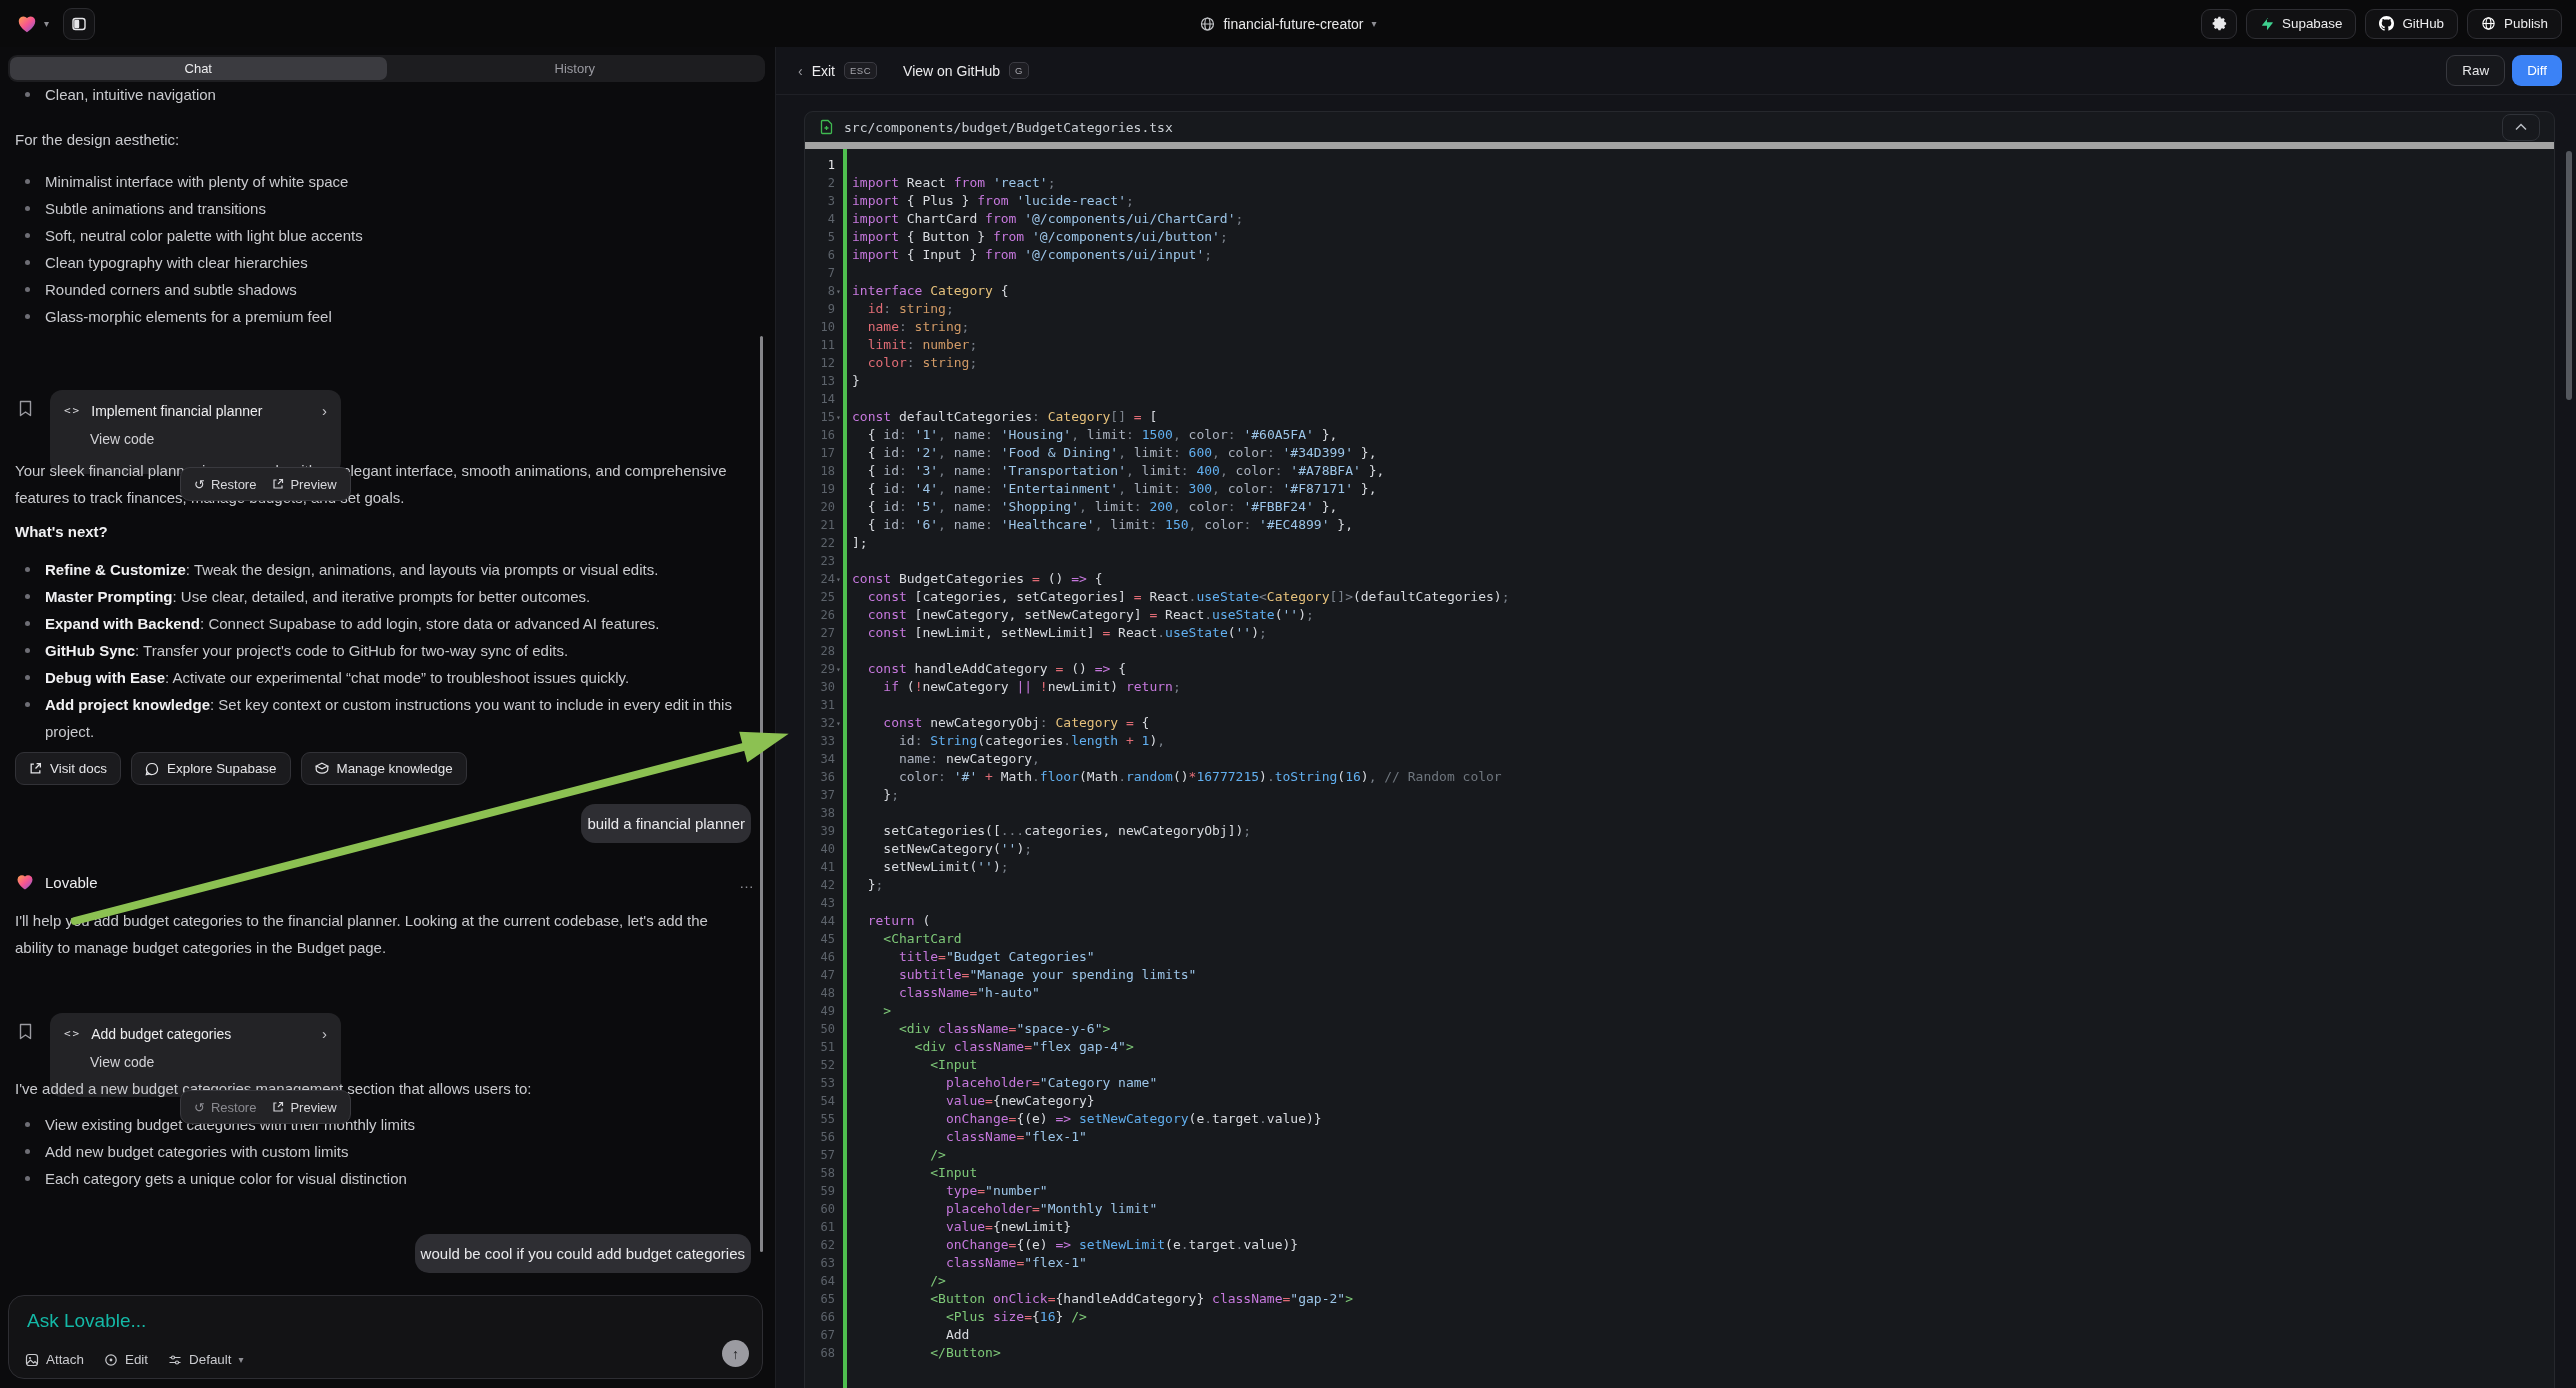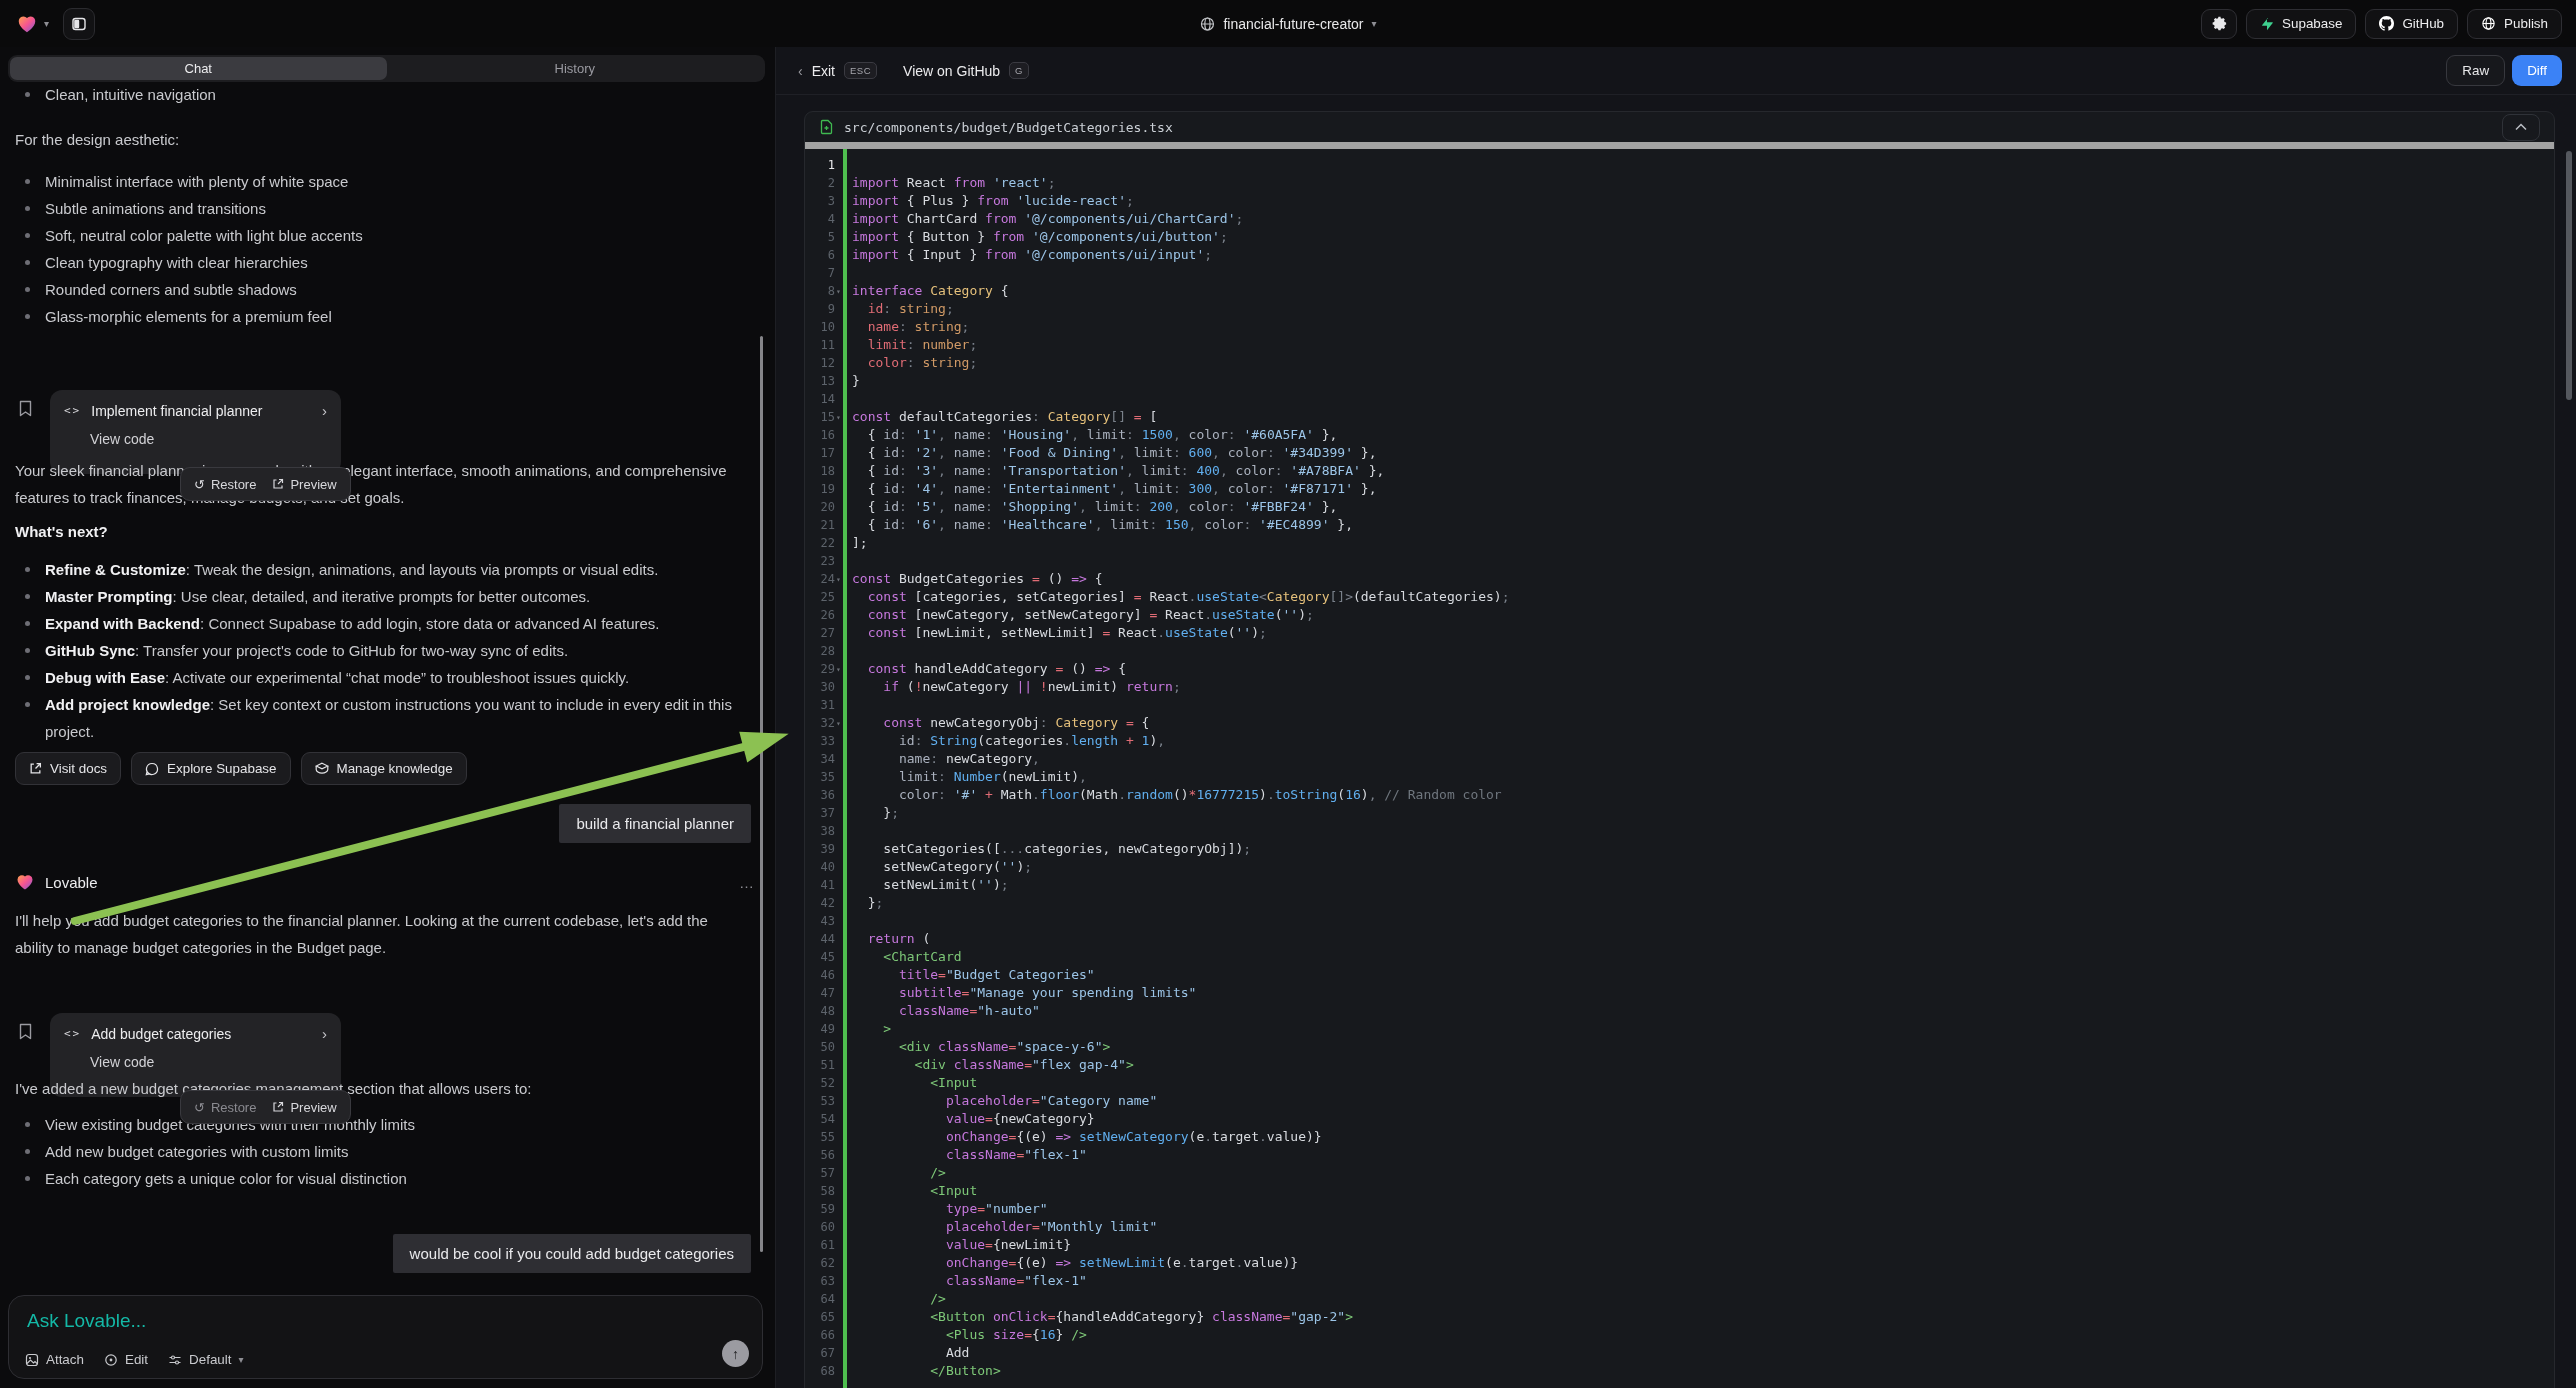--- a/index.html
+++ b/index.html
@@ -50,21 +50,21 @@
   .rp-pill { position:absolute; height:34px; display:flex; align-items:center; gap:16px; padding:0 13px;
     background:#232326; border:1px solid #39393E; border-radius:10px; font-size:13px; color:#D8D8DC; z-index:3; }
   .rp-pill .ic { font-size:13px; display:flex; }
   .rp-item { display:flex; align-items:center; gap:6px; }
   .rp-item.dim { color:#8A8A90; }
 
   .qa-row { position:absolute; left:15px; display:flex; gap:10px; }
   .qa-btn { height:33px; display:flex; align-items:center; gap:8px; padding:0 13px; background:#1B1B1E;
     border:1px solid #323237; border-radius:9px; color:#E5E5E8; font-size:13.4px; }
 
-  .bubble { position:absolute; right:24px; background:#2E2E33; border-radius:2px; padding:11px 17px;
+  .bubble { position:absolute; right:24px; background:#2E2E33; border-radius:14px; padding:11px 6px;
     color:#E9E9EC; font-size:15px; }
 
   .lov-row { position:absolute; left:15px; right:20px; display:flex; align-items:center; gap:10px; }
   .lov-row .name { color:#EDEDEF; font-size:15px; }
   .lov-row .dots { margin-left:auto; color:#8E8E94; font-size:15px; letter-spacing:1px; }
 
   .ask { position:absolute; left:8px; width:755px; height:84px; bottom:9px; background:#131315;
     border:1px solid #2E2E33; border-radius:16px; }
   .ask .ph { position:absolute; left:18px; top:14px; color:#14b8a6; font-size:19px; }
   .ask .tools { position:absolute; left:16px; bottom:11px; display:flex; align-items:center; gap:20px;
@@ -417,21 +417,20 @@
             <div class="cl"><span class="ln">25</span><span class="tk-k">  const</span><span class="tk-w"> [categories, setCategories]</span><span class="tk-o"> =</span><span class="tk-w"> React</span><span class="tk-p">.</span><span class="tk-f">useState</span><span class="tk-p">&lt;</span><span class="tk-t">Category</span><span class="tk-p">[]&gt;</span><span class="tk-w">(defaultCategories)</span><span class="tk-p">;</span></div>
             <div class="cl"><span class="ln">26</span><span class="tk-k">  const</span><span class="tk-w"> [newCategory, setNewCategory]</span><span class="tk-o"> =</span><span class="tk-w"> React</span><span class="tk-p">.</span><span class="tk-f">useState</span><span class="tk-w">(</span><span class="tk-s">''</span><span class="tk-w">)</span><span class="tk-p">;</span></div>
             <div class="cl"><span class="ln">27</span><span class="tk-k">  const</span><span class="tk-w"> [newLimit, setNewLimit]</span><span class="tk-o"> =</span><span class="tk-w"> React</span><span class="tk-p">.</span><span class="tk-f">useState</span><span class="tk-w">(</span><span class="tk-s">''</span><span class="tk-w">)</span><span class="tk-p">;</span></div>
             <div class="cl"><span class="ln">28</span></div>
             <div class="cl"><span class="ln">29</span><span class="fold">▾</span><span class="tk-k">  const</span><span class="tk-w"> handleAddCategory</span><span class="tk-o"> =</span><span class="tk-w"> () </span><span class="tk-k">=&gt;</span><span class="tk-w"> {</span></div>
             <div class="cl"><span class="ln">30</span><span class="tk-k">    if</span><span class="tk-w"> (</span><span class="tk-o">!</span><span class="tk-w">newCategory </span><span class="tk-k">||</span><span class="tk-o"> !</span><span class="tk-w">newLimit) </span><span class="tk-k">return</span><span class="tk-p">;</span></div>
             <div class="cl"><span class="ln">31</span></div>
             <div class="cl"><span class="ln">32</span><span class="fold">▾</span><span class="tk-k">    const</span><span class="tk-w"> newCategoryObj</span><span class="tk-p">:</span><span class="tk-t"> Category</span><span class="tk-o"> =</span><span class="tk-w"> {</span></div>
             <div class="cl"><span class="ln">33</span><span class="tk-m">      id</span><span class="tk-p">:</span><span class="tk-f"> String</span><span class="tk-w">(categories</span><span class="tk-p">.</span><span class="tk-f">length</span><span class="tk-o"> +</span><span class="tk-n"> 1</span><span class="tk-w">)</span><span class="tk-p">,</span></div>
             <div class="cl"><span class="ln">34</span><span class="tk-m">      name</span><span class="tk-p">:</span><span class="tk-w"> newCategory</span><span class="tk-p">,</span></div>
-            <div class="cl"><span class="ln">35</span><span class="tk-m">      limit</span><span class="tk-p">:</span><span class="tk-f"> Number</span><span class="tk-w">(newLimit)</span><span class="tk-p">,</span></div>
             <div class="cl"><span class="ln">36</span><span class="tk-m">      color</span><span class="tk-p">:</span><span class="tk-s"> '#'</span><span class="tk-o"> +</span><span class="tk-w"> Math</span><span class="tk-p">.</span><span class="tk-f">floor</span><span class="tk-w">(Math</span><span class="tk-p">.</span><span class="tk-f">random</span><span class="tk-w">()</span><span class="tk-o">*</span><span class="tk-n">16777215</span><span class="tk-w">)</span><span class="tk-p">.</span><span class="tk-f">toString</span><span class="tk-w">(</span><span class="tk-n">16</span><span class="tk-w">)</span><span class="tk-p">,</span><span class="tk-c"> // Random color</span></div>
             <div class="cl"><span class="ln">37</span><span class="tk-w">    }</span><span class="tk-p">;</span></div>
             <div class="cl"><span class="ln">38</span></div>
             <div class="cl"><span class="ln">39</span><span class="tk-w">    setCategories([</span><span class="tk-p">...</span><span class="tk-w">categories, newCategoryObj])</span><span class="tk-p">;</span></div>
             <div class="cl"><span class="ln">40</span><span class="tk-w">    setNewCategory(</span><span class="tk-s">''</span><span class="tk-w">)</span><span class="tk-p">;</span></div>
             <div class="cl"><span class="ln">41</span><span class="tk-w">    setNewLimit(</span><span class="tk-s">''</span><span class="tk-w">)</span><span class="tk-p">;</span></div>
             <div class="cl"><span class="ln">42</span><span class="tk-w">  }</span><span class="tk-p">;</span></div>
             <div class="cl"><span class="ln">43</span></div>
             <div class="cl"><span class="ln">44</span><span class="tk-k">  return</span><span class="tk-w"> (</span></div>
             <div class="cl"><span class="ln">45</span><span class="tk-g">    &lt;ChartCard</span></div>

